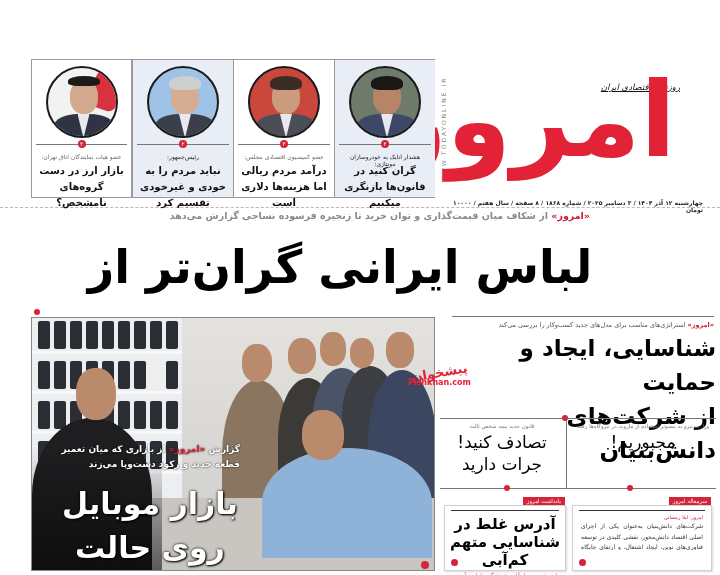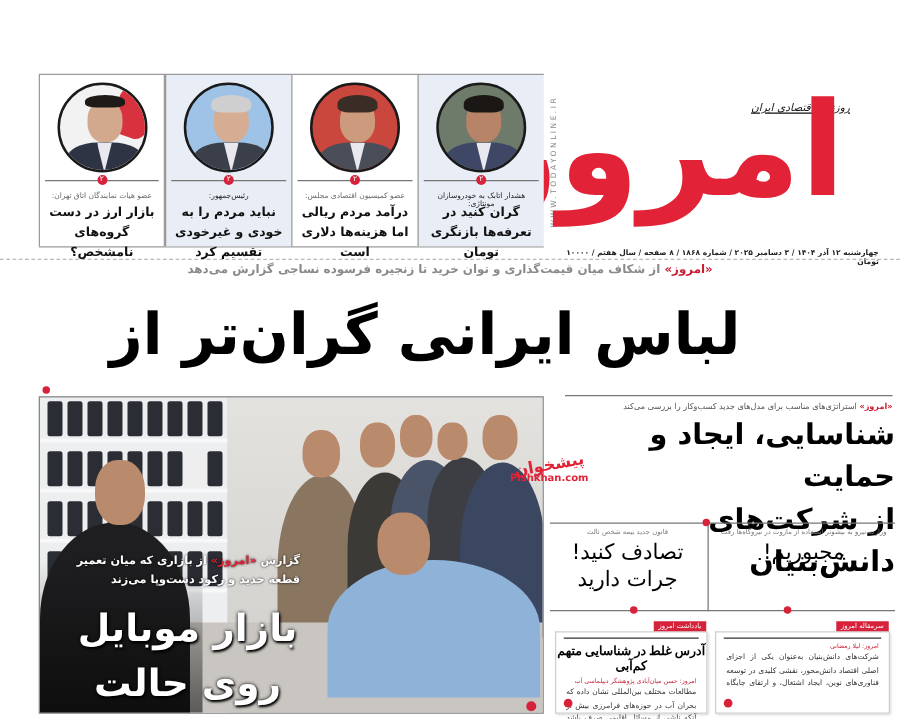--- a/index.html
+++ b/index.html
@@ -23,21 +23,21 @@
 
   
   .masthead { position: absolute; left: 440px; top: 48px; width: 280px; height: 150px; }
   .logo { position: absolute; right: 44px; top: 12px; font-family: "DejaVu Sans", sans-serif; font-weight: bold; font-size: 104px; line-height: 120px; color: #e22236; letter-spacing: -4px; }
   .subtitle { position: absolute; right: 40px; top: 34px; font-size: 8.5px; font-style: italic; color: #111; text-decoration: underline; }
   .website { position: absolute; left: 0px; top: 12px; width: 10px; height: 138px; writing-mode: vertical-rl; transform: rotate(180deg); font-size: 6px; letter-spacing: 2px; color: #888; direction: ltr; text-align: center; }
   .dateline { position: absolute; left: 443px; top: 199px; width: 260px; font-size: 6px; font-weight: bold; color: #222; text-align: right; }
   .dashed { position: absolute; left: 0; top: 207px; width: 720px; border-top: 1px dashed #b8b8b8; }
 
   
-  .kicker-main { position: absolute; left: 150px; top: 210px; width: 440px; text-align: left; font-size: 9.5px; color: #8a8a8a; font-weight: bold; }
+  .kicker-main { position: absolute; left: 150px; top: 210px; width: 440px; text-align: right; font-size: 9.5px; color: #8a8a8a; font-weight: bold; }
   .kicker-main .brand { color: #c81f35; }
   .headline { position: absolute; left: 40px; top: 232px; width: 600px; text-align: center; font-size: 46px; line-height: 70px; font-weight: bold; letter-spacing: -1px; color: #000; }
 
   
   .photo { position: absolute; left: 31px; top: 317px; width: 404px; height: 254px; background: #cfd2d6; overflow: hidden; border: 1px solid #888; }
   .p-wall { position: absolute; left: 0; top: 0; width: 150px; height: 254px; background: #eceef0; }
   .p-shelf { position: absolute; left: 0; width: 150px; height: 36px; display: flex; gap: 4px; padding: 3px 4px; border-bottom: 3px solid #f8f8f8; }
   .p-phone { width: 12px; height: 28px; background: #2a2d33; border-radius: 2px; }
   .p-bg { position: absolute; left: 150px; top: 0; width: 254px; height: 254px; background: linear-gradient(#e4e2df, #cfcdca); }
   .person { position: absolute; border-radius: 50% 50% 0 0; }
@@ -128,21 +128,21 @@
   <div class="tbox tinted">
     <div class="avatar" style="background:#6e7a6a;">
       <div class="face" style="background:#b88468;"></div>
       <div class="hair" style="background:#1a1714;"></div>
       <div class="suit" style="background:#3e4766;"></div>
         <div class="shirt"></div>
     </div>
     <div class="sep-line"></div>
     <div class="num-dot">۲</div>
     <div class="kicker" style="color:#222;">هشدار اتابک به خودروسازان مونتاژی:</div>
-    <div class="ttitle">گران کنید در تعرفه‌ها بازنگری تومان</div>
+    <div class="ttitle">گران کنید در قانون‌ها بازنگری میکنیم</div>
   </div>
 </div>
 
 <div class="kicker-main">
   <span class="brand">«امروز»</span>
   <span>از شکاف میان قیمت‌گذاری و توان خرید تا زنجیره فرسوده نساجی گزارش می‌دهد</span>
 </div>
 <div class="headline">لباس ایرانی گران‌تر از معیشت</div>
 
 <div class="top-num"></div>
@@ -260,17 +260,17 @@
 <div class="card" style="left:572px;top:505px;width:140px;height:66px;">
   <div class="card-tag">سرمقاله امروز</div>
   <div class="card-rule"></div>
   <div class="card-author">امروز: لیلا رمضانی</div>
   <div class="card-body" style="height:30px;overflow:hidden;">شرکت‌های دانش‌بنیان به‌عنوان یکی از اجزای اصلی اقتصاد دانش‌محور، نقشی کلیدی در توسعه فناوری‌های نوین، ایجاد اشتغال، و ارتقای جایگاه علمی و فناوری کشور دارند. این شرکت‌ها با تکیه بر دانش، تحقیق و توسعه و ...</div>
   <div class="card-num"></div>
 </div>
 <div class="card" style="left:444px;top:505px;width:122px;height:66px;">
   <div class="card-tag">یادداشت امروز</div>
   <div class="card-rule"></div>
-  <div class="card-title" style="font-size:10px;font-family:Liberation Serif, serif;">آدرس غلط در شناسایی متهم کم‌آبی</div>
+  <div class="card-title" style="font-size:15px;">آدرس غلط در شناسایی متهم کم‌آبی</div>
   <div class="card-author">امروز: حسن میان‌آبادی پژوهشگر دیپلماسی آب</div>
   <div class="card-body" style="height:30px;overflow:hidden;">مطالعات مختلف بین‌المللی نشان داده که بحران آب در حوزه‌های فرامرزی بیش از آنکه ناشی از مسائل اقلیمی صرف باشد ناشی از نبود یک ساز و کار حکمرانی مشارکتی و مشترک است یعنی ما حوزه‌هایی داشتیم که ...</div>
   <div class="card-num"></div>
 </div>
 
 </body></html>

